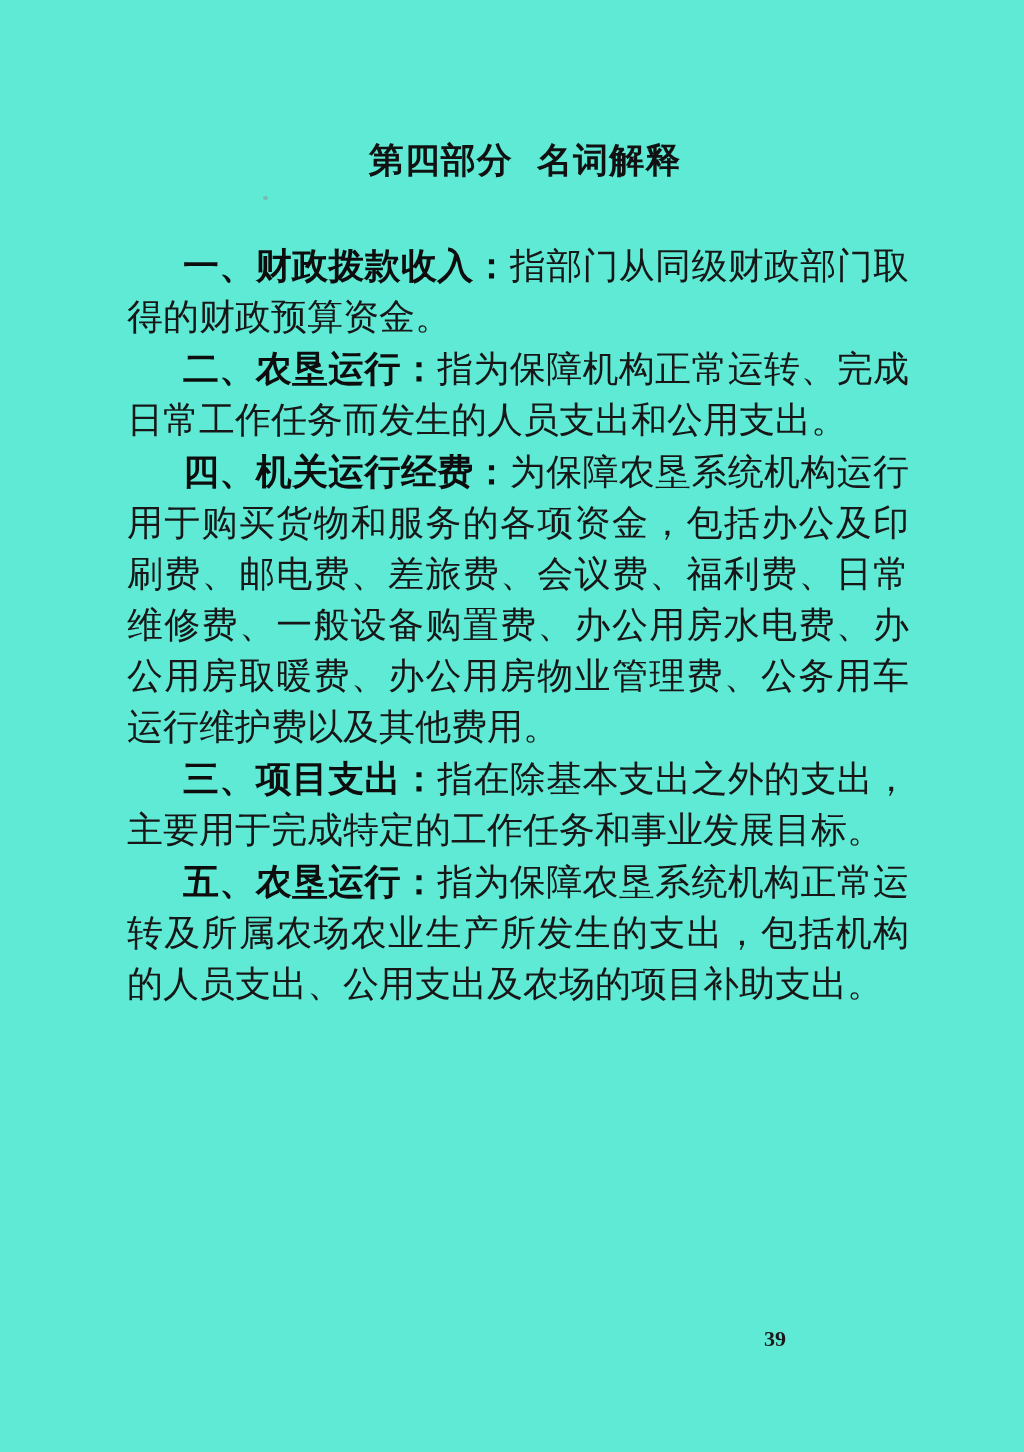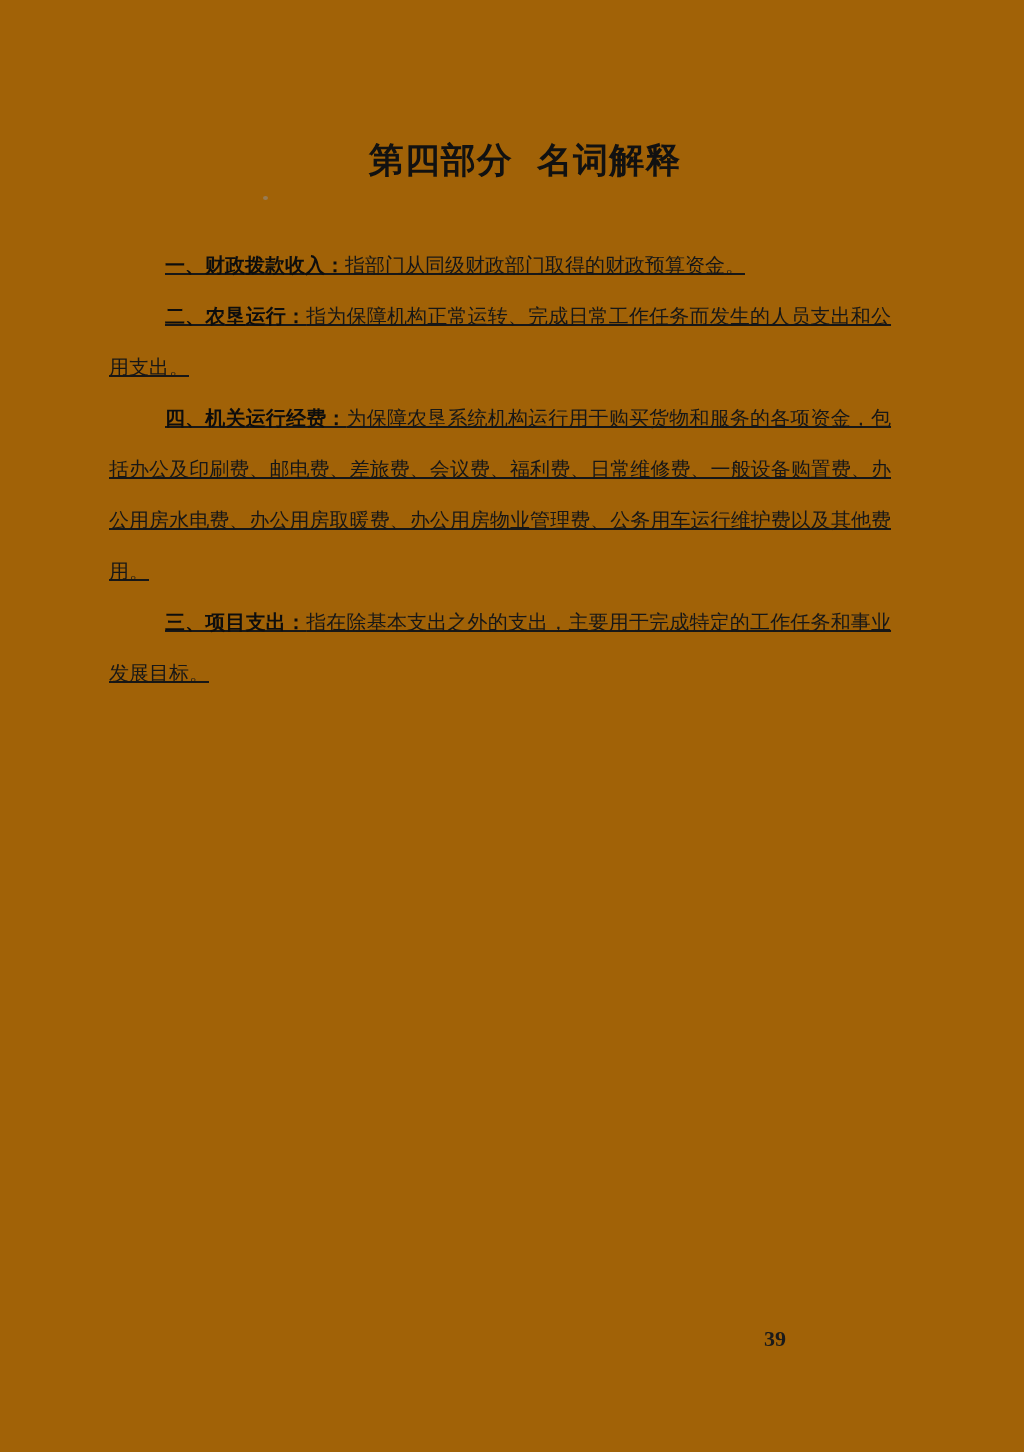--- a/index.html
+++ b/index.html
@@ -4,21 +4,21 @@
 <style>
   html, body {
     margin: 0;
     padding: 0;
     background: #ffffff;
   }
   .page {
     position: relative;
     width: 1024px;
     height: 1452px;
-    background: #a16207;
+    background: #5eead4;
     overflow: hidden;
     font-family: "Liberation Serif", "DejaVu Serif", serif;
     color: #151515;
   }
   .doc-title {
     position: absolute;
     top: 137px;
     left: 13px;
     width: 1024px;
     margin: 0;
@@ -26,29 +26,28 @@
     font-family: "Liberation Sans", "DejaVu Sans", sans-serif;
     font-size: 35px;
     font-weight: 700;
     line-height: 46px;
     letter-spacing: 1px;
     word-spacing: 14px;
     color: #111111;
   }
   .doc-body {
     position: absolute;
-    left: 109px;
+    left: 127px;
     top: 240px;
     width: 782px;
-    font-size: 20px;
+    font-size: 36px;
     line-height: 51px;
     text-align: justify;
     text-justify: inter-character;
     color: #171717;
-    text-decoration: underline;
   }
   .doc-body p {
     margin: 0;
     padding: 0;
     text-indent: 56px;
   }
   .term {
     font-family: "Liberation Sans", "DejaVu Sans", sans-serif;
     font-weight: 700;
     color: #0d0d0d;
@@ -96,18 +95,21 @@
     </p>
 
     <p>
       <span class="term">四、机关运行经费：</span><span class="definition">为保障农垦系统机构运行用于购买货物和服务的各项资金，包括办公及印刷费、邮电费、差旅费、会议费、福利费、日常维修费、一般设备购置费、办公用房水电费、办公用房取暖费、办公用房物业管理费、公务用车运行维护费以及其他费用。</span>
     </p>
 
     <p>
       <span class="term">三、项目支出：</span><span class="definition">指在除基本支出之外的支出，主要用于完成特定的工作任务和事业发展目标。</span>
     </p>
 
+    <p>
+      <span class="term">五、农垦运行：</span><span class="definition">指为保障农垦系统机构正常运转及所属农场农业生产所发生的支出，包括机构的人员支出、公用支出及农场的项目补助支出。</span>
+    </p>
 
   </div>
 
   <div class="page-number">39</div>
 
 </div>
 
 </body></html>

